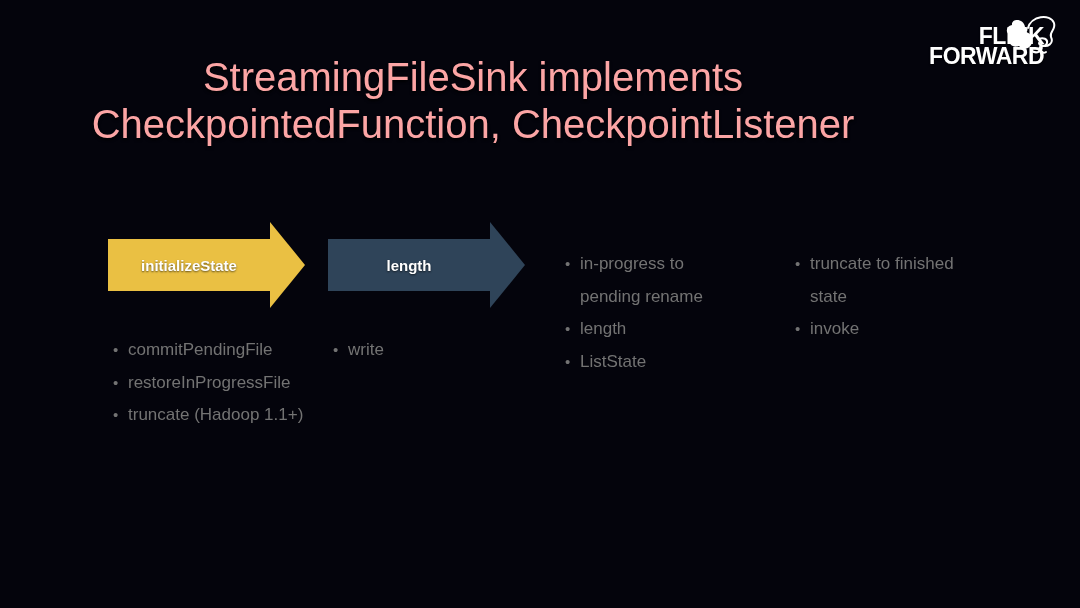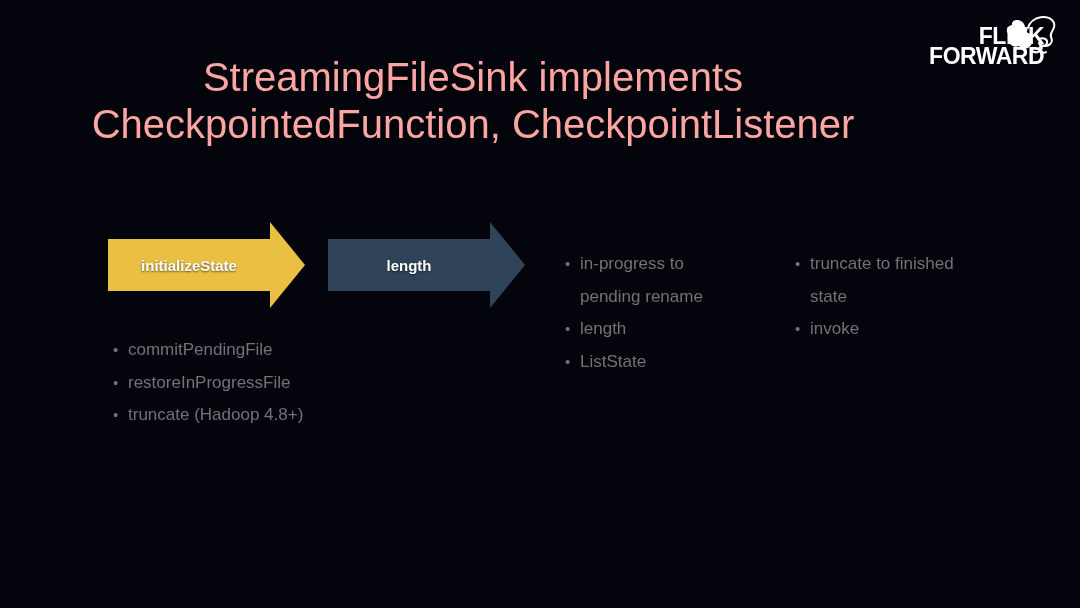--- a/index.html
+++ b/index.html
@@ -97,32 +97,35 @@
   <div class="arrow">
     <div class="arrow-body" style="background: rgb(234, 192, 67);"></div>
     <div class="arrow-head" style="border-left-color: rgb(234, 192, 67);"></div>
     <div class="arrow-label">
       <span>initializeState</span>
     </div>
   </div>
   <ul class="bullets">
     <li>commitPendingFile</li>
     <li>restoreInProgressFile</li>
-    <li>truncate (Hadoop 4.8+)</li>
+    <li>truncate (Hadoop 1.1+)</li>
   </ul>
 </div>
 
 <div class="col col-2">
   <div class="arrow">
     <div class="arrow-body" style="background: rgb(47, 68, 89);"></div>
     <div class="arrow-head" style="border-left-color: rgb(47, 68, 89);"></div>
     <div class="arrow-label">
       <span>length</span>
     </div>
   </div>
+  <ul class="bullets">
+    <li>write</li>
+  </ul>
 </div>
 
 <div class="col col-3">
   <ul class="bullets">
     <li>in-progress to pending rename</li>
     <li>length</li>
     <li>ListState</li>
   </ul>
 </div>
 

